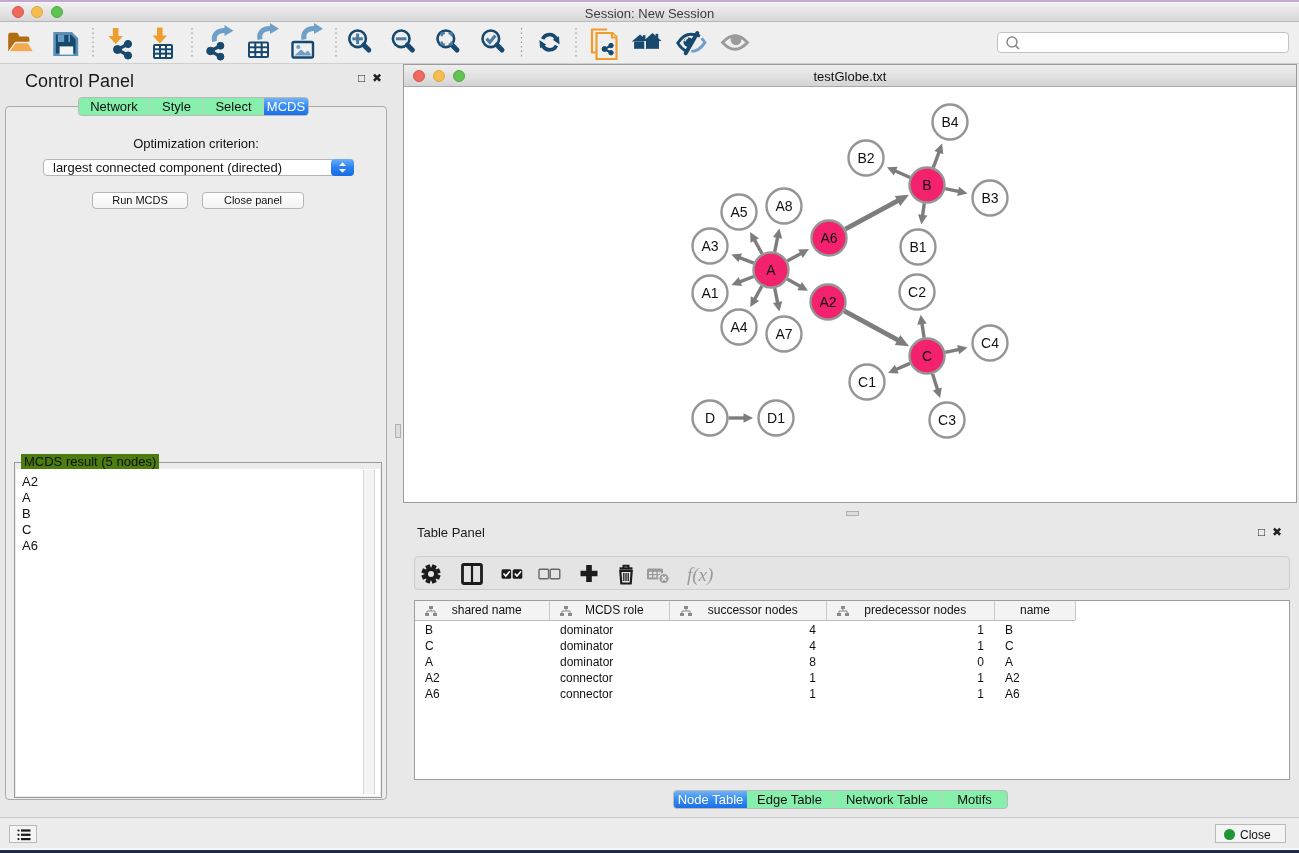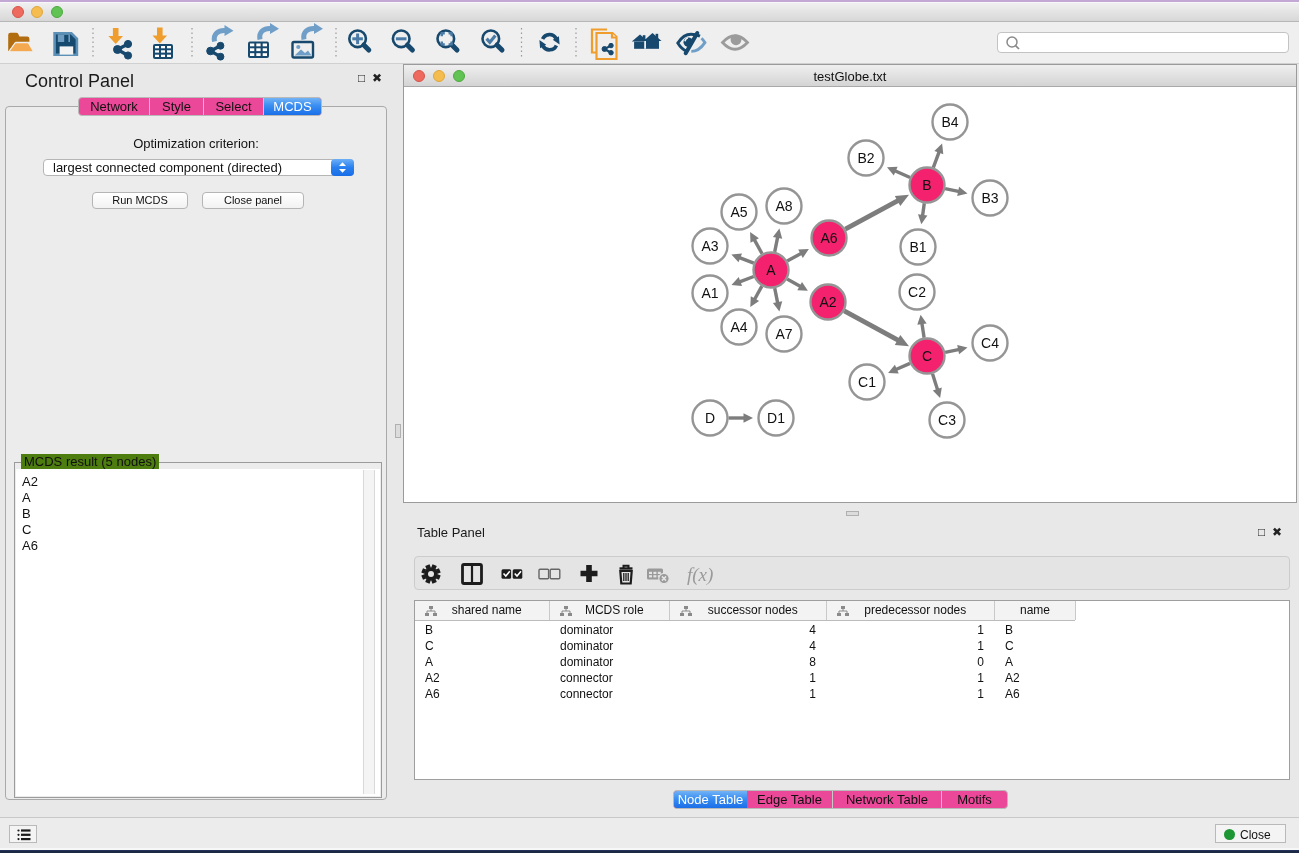--- a/index.html
+++ b/index.html
@@ -21,29 +21,29 @@
   #searchbox { position:absolute; left:997px; top:10px; width:292px; height:21px;
     background:#fff; border:1px solid #c3c3c3; border-radius:4px; }
 
   
   #cp-title { left:25px; top:71px; font-size:18px; color:#1a1a1a; }
   .winbtns { font-size:12px; color:#222; }
   #cp-box { left:5px; top:106px; width:382px; height:694px; border:1px solid #a9a9a9;
     border-radius:4px; background:#ececec; }
 
   .tabgroup { display:flex; height:19px; border:1px solid #b9b9b9; border-radius:4px;
-    background:#ec4899; overflow:hidden; }
+    background:#86efac; overflow:hidden; }
   .tabgroup .tab { font-size:13px; color:#111; text-align:center; line-height:18px;
     border-right:1px solid #c8c8c8; }
   .tabgroup .tab:last-child { border-right:none; }
   .tabgroup .sel { background:linear-gradient(#71b3f5,#3a8ef2 45%,#1a6fe8); color:#fff;
     border-right:none; }
 
   #cp-tabs { left:78px; top:97px; }
-  #cp-tabs .t1{width:71px;} #cp-tabs .t2{width:54px;} #cp-tabs .t3{width:60px;text-align:center;} #cp-tabs .t4{width:57px;}
+  #cp-tabs .t1{width:71px;} #cp-tabs .t2{width:54px;} #cp-tabs .t3{width:60px;text-align:center;} #cp-tabs .t4{width:44px;}
 
   #opt-label { left:0px; top:136px; width:392px; text-align:center; font-size:13px; color:#111; }
   #combo { left:43px; top:159px; width:311px; height:17px; background:#fff;
     border:1px solid #b5b5b5; border-radius:4px; font-size:13px; color:#111; }
   #combo .txt { position:absolute; left:9px; top:0px; line-height:15px; }
   #combo .step { position:absolute; right:-1px; top:-1px; width:23px; height:17px;
     border-radius:4px; background:linear-gradient(#6db0f7,#2a80ef 50%,#186de7);
     color:#fff; }
   .btn { position:absolute; height:17px; background:linear-gradient(#ffffff,#f2f2f2);
     border:1px solid #b5b5b5; border-radius:4px; font-size:11px; color:#111;
@@ -94,20 +94,21 @@
   #sb-mem .t { position:absolute; left:24px; top:3px; }
   #wallpaper-bottom { left:0; top:848px; width:1299px; height:5px; background:linear-gradient(#f7f7f7 0 1.5px, #25335a 1.5px 3px, #1d2845 3px); }
 </style>
 </head>
 <body>
   <div class="abs" id="wallpaper-top"></div>
   <div class="abs" id="titlebar">
     <div class="tl" style="left:12px; background:#ee6a5f; border:1px solid #d5554b;"></div>
     <div class="tl" style="left:31px; background:#f5bd4f; border:1px solid #dfa63c;"></div>
     <div class="tl" style="left:51px; background:#61c354; border:1px solid #4fa93f;"></div>
+    <div class="title">Session: New Session</div>
   </div>
   <div class="abs" id="toolbar">
 <svg width="1299" height="42" style="position:absolute;left:0;top:0;" xmlns="http://www.w3.org/2000/svg">
 
 <g>
  <path d="M8.2,29.6 L8.2,13 Q8.2,10.8 10.4,10.8 L16.2,10.8 Q17.8,10.8 18.4,12.2 L19.4,14.6 L27.2,14.6 Q29.4,14.6 29.4,16.8 L29.4,19.8 L15.6,19.8 L8.2,29.6 Z" fill="#b16d10"></path>
  <path d="M15.3,20.6 L28.3,20.6 L33.6,29.7 L8.9,29.7 Z" fill="#f4a950" stroke="#efefef" stroke-width="1.1"></path>
 </g>
 
 <g>

